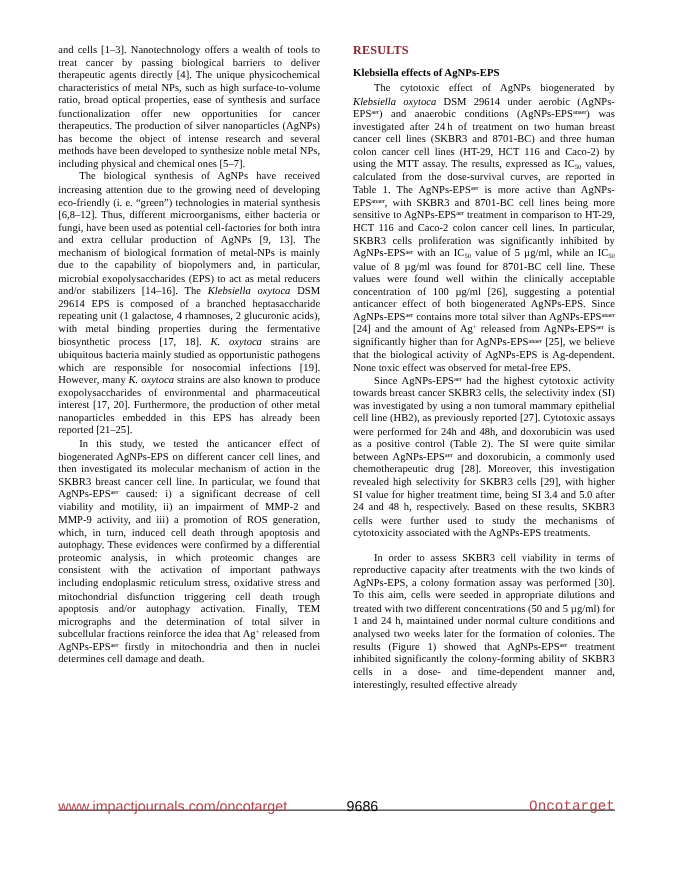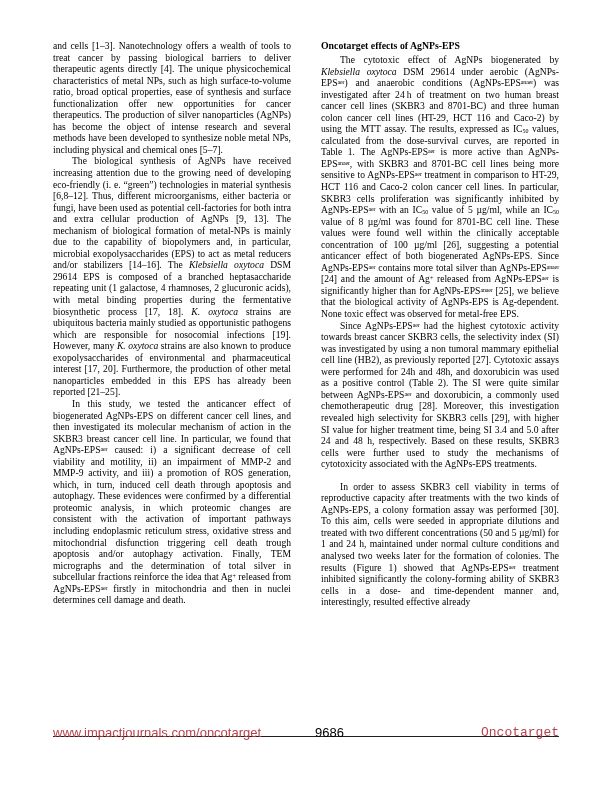--- a/index.html
+++ b/index.html
@@ -124,21 +124,22 @@
 
   <div class="columns">
 
     <div class="col" id="col-left">
         <p class="para noindent"><span>and cells [1–3]. Nanotechnology offers a wealth of tools to treat cancer by passing biological barriers to deliver therapeutic agents directly [4]. The unique physicochemical characteristics of metal NPs, such as high surface-to-volume ratio, broad optical properties, ease of synthesis and surface functionalization offer new opportunities for cancer therapeutics. The production of silver nanoparticles (AgNPs) has become the object of intense research and several methods have been developed to synthesize noble metal NPs, including physical and chemical ones [5–7].</span></p>
         <p class="para"><span>The biological synthesis of AgNPs have received increasing attention due to the growing need of developing eco-friendly (i. e. “green”) technologies in material synthesis [6,8–12]. Thus, different microorganisms, either bacteria or fungi, have been used as potential cell-factories for both intra and extra cellular production of AgNPs [9, 13]. The mechanism of biological formation of metal-NPs is mainly due to the capability of biopolymers and, in particular, microbial exopolysaccharides (EPS) to act as metal reducers and/or stabilizers [14–16]. The </span><i>Klebsiella oxytoca</i><span> DSM 29614 EPS is composed of a branched heptasaccharide repeating unit (1 galactose, 4 rhamnoses, 2 glucuronic acids), with metal binding properties during the fermentative biosynthetic process [17, 18]. </span><i>K. oxytoca</i><span> strains are ubiquitous bacteria mainly studied as opportunistic pathogens which are responsible for nosocomial infections [19]. However, many </span><i>K. oxytoca</i><span> strains are also known to produce exopolysaccharides of environmental and pharmaceutical interest [17, 20]. Furthermore, the production of other metal nanoparticles embedded in this EPS has already been reported [21–25].</span></p>
         <p class="para"><span>In this study, we tested the anticancer effect of biogenerated AgNPs-EPS on different cancer cell lines, and then investigated its molecular mechanism of action in the SKBR3 breast cancer cell line. In particular, we found that AgNPs-EPS</span><sup>aer</sup><span> caused: i) a significant decrease of cell viability and motility, ii) an impairment of MMP-2 and MMP-9 activity, and iii) a promotion of ROS generation, which, in turn, induced cell death through apoptosis and autophagy. These evidences were confirmed by a differential proteomic analysis, in which proteomic changes are consistent with the activation of important pathways including endoplasmic reticulum stress, oxidative stress and mitochondrial disfunction triggering cell death trough apoptosis and/or autophagy activation. Finally, TEM micrographs and the determination of total silver in subcellular fractions reinforce the idea that Ag</span><sup>+</sup><span> released from AgNPs-EPS</span><sup>aer</sup><span> firstly in mitochondria and then in nuclei determines cell damage and death.</span></p>
       </div>
 
     <div class="col" id="col-right">
-      <h3 class="sub-head">Oncotarget effects of AgNPs-EPS</h3>
+      <h2 class="section-head" style="color: rgb(142, 34, 48);">RESULTS</h2>
+      <h3 class="sub-head">Klebsiella effects of AgNPs-EPS</h3>
       <div id="right-paras-1">
           <p class="para"><span>The cytotoxic effect of AgNPs biogenerated by </span><i>Klebsiella oxytoca</i><span> DSM 29614 under aerobic (AgNPs-EPS</span><sup>aer</sup><span>) and anaerobic conditions (AgNPs-EPS</span><sup>anaer</sup><span>) was investigated after 24 h of treatment on two human breast cancer cell lines (SKBR3 and 8701-BC) and three human colon cancer cell lines (HT-29, HCT 116 and Caco-2) by using the MTT assay. The results, expressed as IC</span><sub>50</sub><span> values, calculated from the dose-survival curves, are reported in Table 1. The AgNPs-EPS</span><sup>aer</sup><span> is more active than AgNPs-EPS</span><sup>anaer</sup><span>, with SKBR3 and 8701-BC cell lines being more sensitive to AgNPs-EPS</span><sup>aer</sup><span> treatment in comparison to HT-29, HCT 116 and Caco-2 colon cancer cell lines. In particular, SKBR3 cells proliferation was significantly inhibited by AgNPs-EPS</span><sup>aer</sup><span> with an IC</span><sub>50</sub><span> value of 5 µg/ml, while an IC</span><sub>50</sub><span> value of 8 µg/ml was found for 8701-BC cell line. These values were found well within the clinically acceptable concentration of 100 µg/ml [26], suggesting a potential anticancer effect of both biogenerated AgNPs-EPS. Since AgNPs-EPS</span><sup>aer</sup><span> contains more total silver than AgNPs-EPS</span><sup>anaer</sup><span> [24] and the amount of Ag</span><sup>+</sup><span> released from AgNPs-EPS</span><sup>aer</sup><span> is significantly higher than for AgNPs-EPS</span><sup>anaer</sup><span> [25], we believe that the biological activity of AgNPs-EPS is Ag-dependent. None toxic effect was observed for metal-free EPS.</span></p>
           <p class="para"><span>Since AgNPs-EPS</span><sup>aer</sup><span> had the highest cytotoxic activity towards breast cancer SKBR3 cells, the selectivity index (SI) was investigated by using a non tumoral mammary epithelial cell line (HB2), as previously reported [27]. Cytotoxic assays were performed for 24h and 48h, and doxorubicin was used as a positive control (Table 2). The SI were quite similar between AgNPs-EPS</span><sup>aer</sup><span> and doxorubicin, a commonly used chemotherapeutic drug [28]. Moreover, this investigation revealed high selectivity for SKBR3 cells [29], with higher SI value for higher treatment time, being SI 3.4 and 5.0 after 24 and 48 h, respectively. Based on these results, SKBR3 cells were further used to study the mechanisms of cytotoxicity associated with the AgNPs-EPS treatments.</span></p>
         </div>
       <div class="spacer-before-sub"></div>
       <div id="right-paras-2">
           <p class="para"><span>In order to assess SKBR3 cell viability in terms of reproductive capacity after treatments with the two kinds of AgNPs-EPS, a colony formation assay was performed [30]. To this aim, cells were seeded in appropriate dilutions and treated with two different concentrations (50 and 5 µg/ml) for 1 and 24 h, maintained under normal culture conditions and analysed two weeks later for the formation of colonies. The results (Figure 1) showed that AgNPs-EPS</span><sup>aer</sup><span> treatment inhibited significantly the colony-forming ability of SKBR3 cells in a dose- and time-dependent manner and, interestingly, resulted effective already</span></p>
         </div>
     </div>
 

